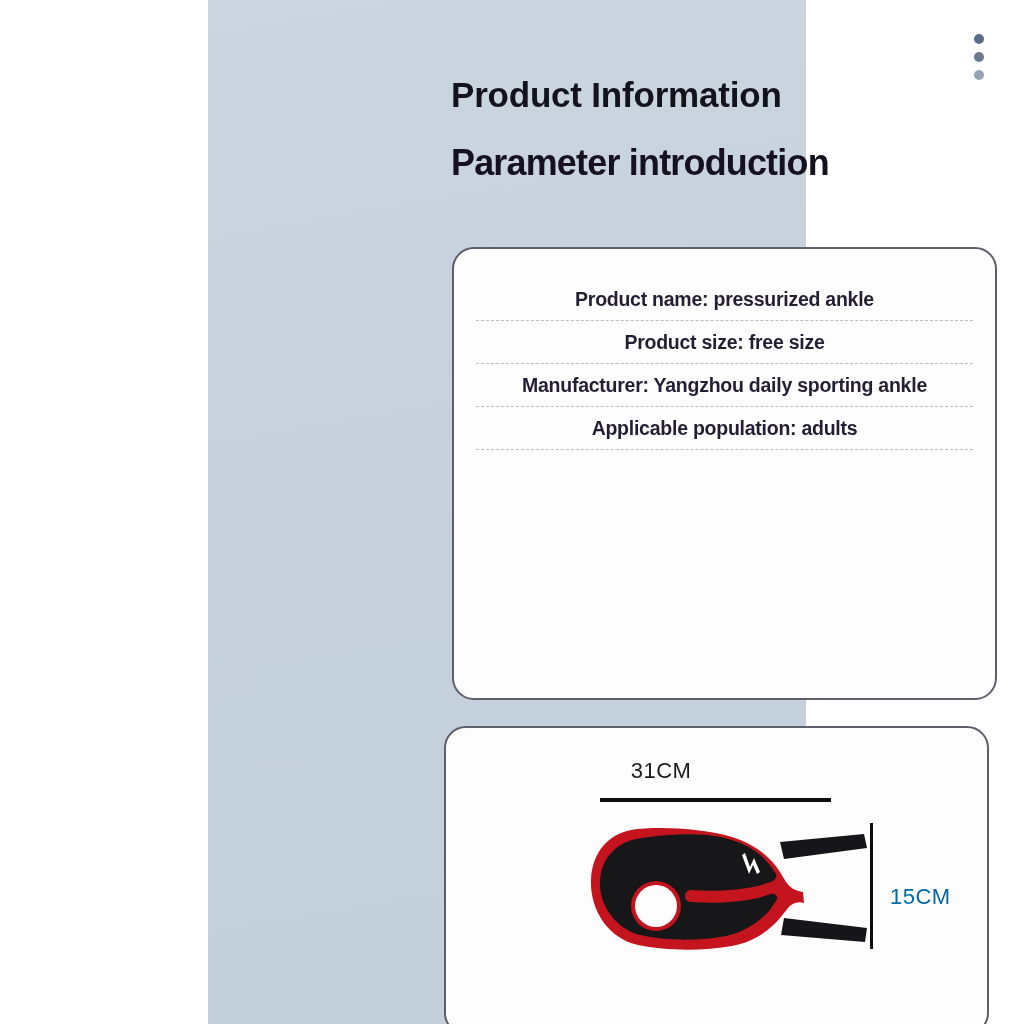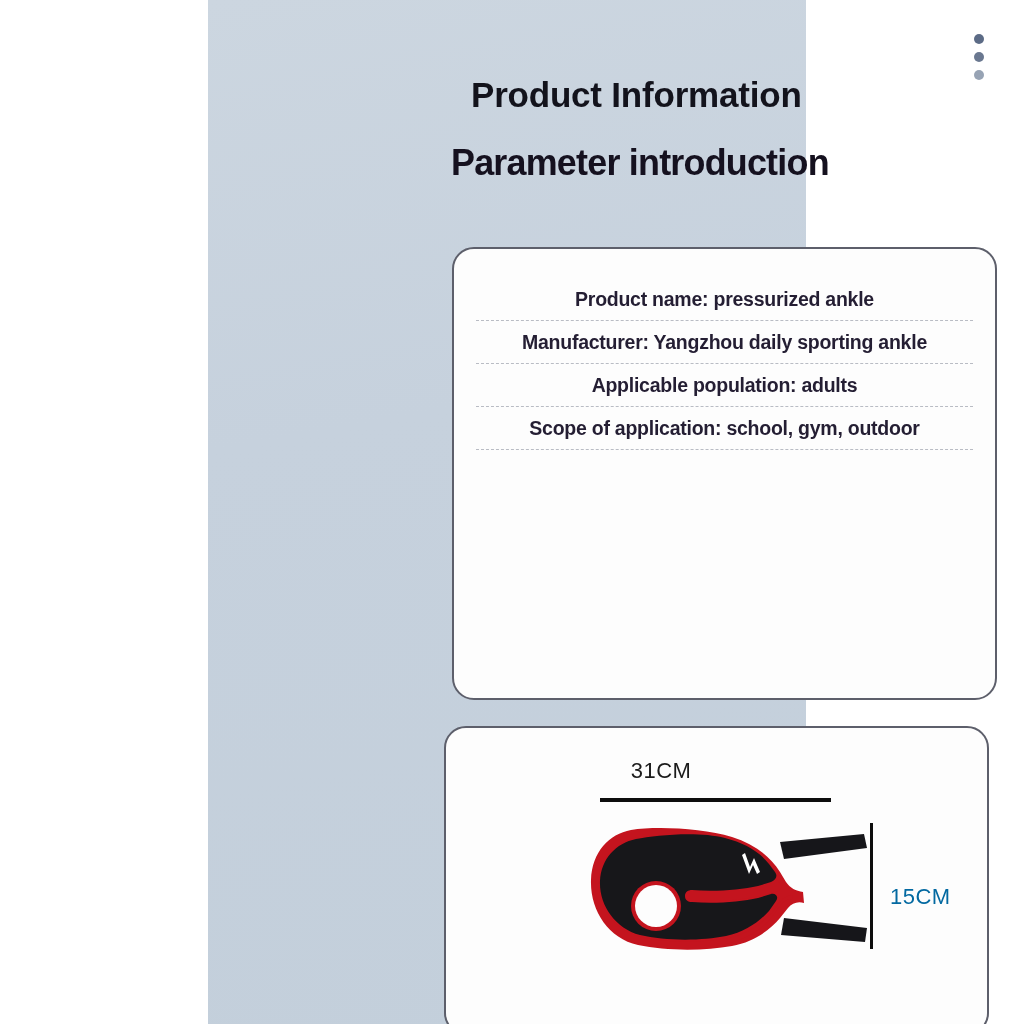--- a/index.html
+++ b/index.html
@@ -54,21 +54,20 @@
   .heading-main {
     position: absolute;
     left: 243px;
     top: 76px;
     font-size: 35px;
     font-weight: 700;
     letter-spacing: -0.2px;
     color: #13131c;
     line-height: 1.1;
     white-space: nowrap;
-    margin-left: 20px;
   }
   .heading-sub {
     position: absolute;
     left: 243px;
     top: 143px;
     font-size: 37px;
     font-weight: 900;
     letter-spacing: -0.8px;
     color: #15111f;
     line-height: 1.1;
@@ -185,27 +184,27 @@
 
     <div class="heading-main">Product Information</div>
     <div class="heading-sub">Parameter introduction</div>
 
     <div class="card card-spec">
       <div class="spec-list">
         <div class="spec-row">
           <span class="spec-text">Product name: pressurized ankle</span>
         </div>
         <div class="spec-row">
+          <span class="spec-text">Product size: free size</span>
+        </div>
+        <div class="spec-row">
           <span class="spec-text">Manufacturer: Yangzhou daily sporting ankle</span>
         </div>
         <div class="spec-row">
           <span class="spec-text">Applicable population: adults</span>
-        </div>
-        <div class="spec-row">
-          <span class="spec-text">Scope of application: school, gym, outdoor</span>
         </div>
       </div>
     </div>
 
     <div class="card card-product">
 
       <div class="dim-top-label">31CM</div>
       <div class="dim-top-rule"></div>
 
       <div class="dim-side-rule"></div>

